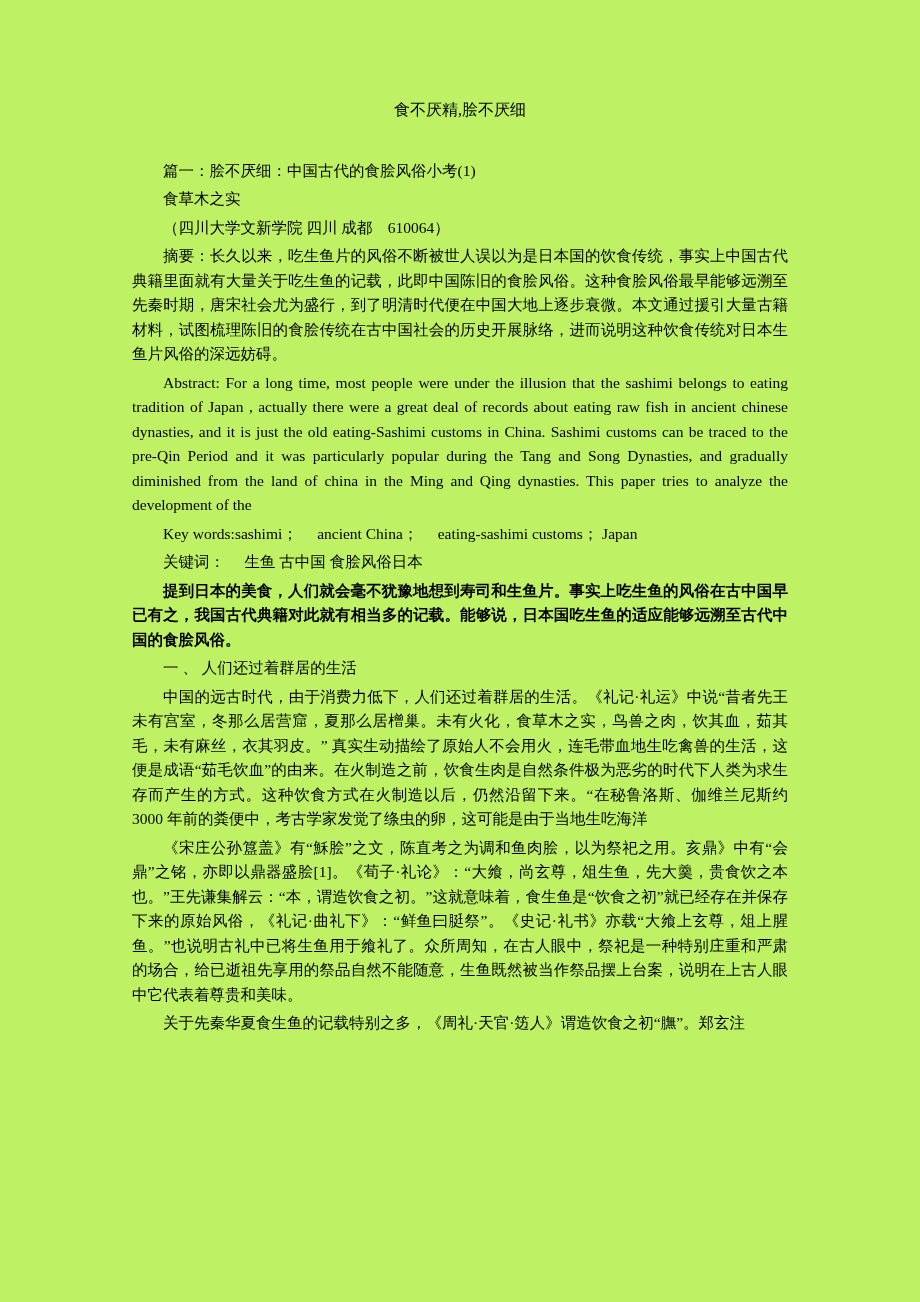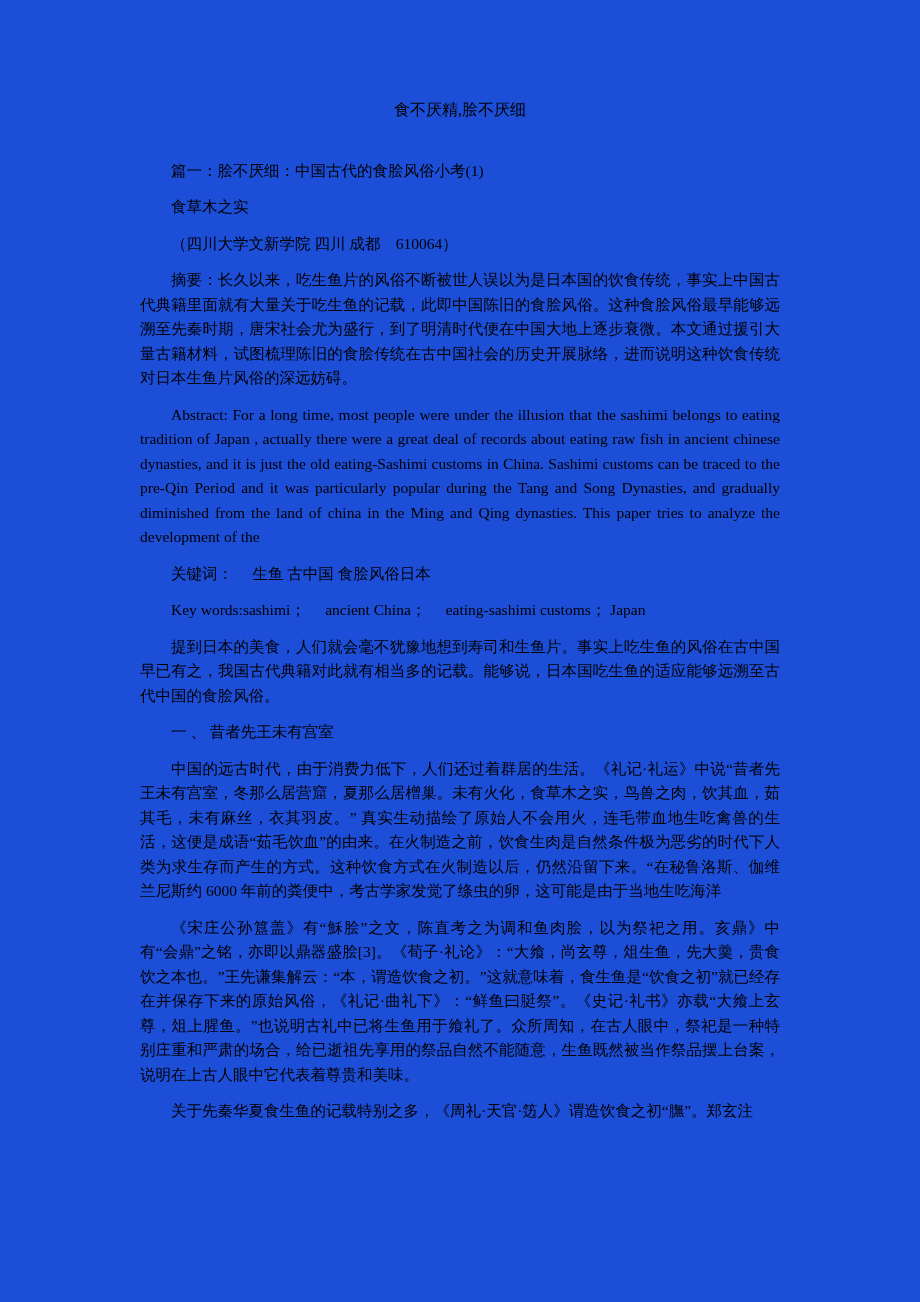--- a/index.html
+++ b/index.html
@@ -12,50 +12,50 @@
     height: 1302px;
     overflow: hidden;
     color: #000000;
     font-family: "Liberation Serif", "DejaVu Serif", serif;
   }
   .page {
     box-sizing: border-box;
     width: 920px;
     height: 1302px;
     padding: 98px 128px 0 128px;
-    background: #1d4ed8;
+    background: #bef264;
   }
   .doc-title {
     font-size: 16px;
     line-height: 24.5px;
     text-align: center;
     font-weight: normal;
     margin: 0 0 36px 0;
   }
   .para {
     font-size: 15.5px;
     line-height: 24.5px;
     text-align: justify;
     text-justify: inter-ideograph;
-    margin: 12px;
+    margin: 4px;
     word-break: break-word;
   }
 </style>
 </head>
 <body>
 
 <div class="page">
   <h1 class="doc-title">食不厌精,脍不厌细</h1>
   <div>
       <p class="para" style="text-indent: 2em;">篇一：脍不厌细：中国古代的食脍风俗小考(1)</p>
       <p class="para" style="text-indent: 2em;">食草木之实</p>
       <p class="para" style="text-indent: 2em; font-family: Liberation Serif, serif;">（四川大学文新学院 四川 成都　610064）</p>
       <p class="para" style="text-indent: 2em;">摘要：长久以来，吃生鱼片的风俗不断被世人误以为是日本国的饮食传统，事实上中国古代典籍里面就有大量关于吃生鱼的记载，此即中国陈旧的食脍风俗。这种食脍风俗最早能够远溯至先秦时期，唐宋社会尤为盛行，到了明清时代便在中国大地上逐步衰微。本文通过援引大量古籍材料，试图梳理陈旧的食脍传统在古中国社会的历史开展脉络，进而说明这种饮食传统对日本生鱼片风俗的深远妨碍。</p>
       <p class="para en" style="text-indent: 2em;">Abstract: For a long time, most people were under the illusion that the sashimi belongs to eating tradition of Japan , actually there were a great deal of records about eating raw fish in ancient chinese dynasties, and it is just the old eating-Sashimi customs in China. Sashimi customs can be traced to the pre-Qin Period and it was particularly popular during the Tang and Song Dynasties, and gradually diminished from the land of china in the Ming and Qing dynasties. This paper tries to analyze the development of the</p>
+      <p class="para en" style="text-indent: 2em;">Key words:sashimi；　 ancient China；　 eating-sashimi customs； Japan</p>
       <p class="para" style="text-indent: 2em;">关键词：　 生鱼 古中国 食脍风俗日本</p>
-      <p class="para en" style="text-indent: 2em;">Key words:sashimi；　 ancient China；　 eating-sashimi customs； Japan</p>
-      <p class="para" style="text-indent: 2em;">提到日本的美食，人们就会毫不犹豫地想到寿司和生鱼片。事实上吃生鱼的风俗在古中国早已有之，我国古代典籍对此就有相当多的记载。能够说，日本国吃生鱼的适应能够远溯至古代中国的食脍风俗。</p>
-      <p class="para" style="text-indent: 2em;">一 、 昔者先王未有宫室</p>
-      <p class="para" style="text-indent: 2em;">中国的远古时代，由于消费力低下，人们还过着群居的生活。《礼记·礼运》中说“昔者先王未有宫室，冬那么居营窟，夏那么居橧巢。未有火化，食草木之实，鸟兽之肉，饮其血，茹其毛，未有麻丝，衣其羽皮。” 真实生动描绘了原始人不会用火，连毛带血地生吃禽兽的生活，这便是成语“茹毛饮血”的由来。在火制造之前，饮食生肉是自然条件极为恶劣的时代下人类为求生存而产生的方式。这种饮食方式在火制造以后，仍然沿留下来。“在秘鲁洛斯、伽维兰尼斯约 6000 年前的粪便中，考古学家发觉了绦虫的卵，这可能是由于当地生吃海洋</p>
-      <p class="para" style="text-indent: 2em;">《宋庄公孙簋盖》有“穌脍”之文，陈直考之为调和鱼肉脍，以为祭祀之用。亥鼎》中有“会鼎”之铭，亦即以鼎器盛脍[3]。《荀子·礼论》：“大飨，尚玄尊，俎生鱼，先大羹，贵食饮之本也。”王先谦集解云：“本，谓造饮食之初。”这就意味着，食生鱼是“饮食之初”就已经存在并保存下来的原始风俗，《礼记·曲礼下》：“鲜鱼曰脡祭”。《史记·礼书》亦载“大飨上玄尊，俎上腥鱼。”也说明古礼中已将生鱼用于飨礼了。众所周知，在古人眼中，祭祀是一种特别庄重和严肃的场合，给已逝祖先享用的祭品自然不能随意，生鱼既然被当作祭品摆上台案，说明在上古人眼中它代表着尊贵和美味。</p>
+      <p class="para" style="text-indent: 2em; font-weight: bold;">提到日本的美食，人们就会毫不犹豫地想到寿司和生鱼片。事实上吃生鱼的风俗在古中国早已有之，我国古代典籍对此就有相当多的记载。能够说，日本国吃生鱼的适应能够远溯至古代中国的食脍风俗。</p>
+      <p class="para" style="text-indent: 2em;">一 、 人们还过着群居的生活</p>
+      <p class="para" style="text-indent: 2em;">中国的远古时代，由于消费力低下，人们还过着群居的生活。《礼记·礼运》中说“昔者先王未有宫室，冬那么居营窟，夏那么居橧巢。未有火化，食草木之实，鸟兽之肉，饮其血，茹其毛，未有麻丝，衣其羽皮。” 真实生动描绘了原始人不会用火，连毛带血地生吃禽兽的生活，这便是成语“茹毛饮血”的由来。在火制造之前，饮食生肉是自然条件极为恶劣的时代下人类为求生存而产生的方式。这种饮食方式在火制造以后，仍然沿留下来。“在秘鲁洛斯、伽维兰尼斯约 3000 年前的粪便中，考古学家发觉了绦虫的卵，这可能是由于当地生吃海洋</p>
+      <p class="para" style="text-indent: 2em;">《宋庄公孙簋盖》有“穌脍”之文，陈直考之为调和鱼肉脍，以为祭祀之用。亥鼎》中有“会鼎”之铭，亦即以鼎器盛脍[1]。《荀子·礼论》：“大飨，尚玄尊，俎生鱼，先大羹，贵食饮之本也。”王先谦集解云：“本，谓造饮食之初。”这就意味着，食生鱼是“饮食之初”就已经存在并保存下来的原始风俗，《礼记·曲礼下》：“鲜鱼曰脡祭”。《史记·礼书》亦载“大飨上玄尊，俎上腥鱼。”也说明古礼中已将生鱼用于飨礼了。众所周知，在古人眼中，祭祀是一种特别庄重和严肃的场合，给已逝祖先享用的祭品自然不能随意，生鱼既然被当作祭品摆上台案，说明在上古人眼中它代表着尊贵和美味。</p>
       <p class="para" style="text-indent: 2em;">关于先秦华夏食生鱼的记载特别之多，《周礼·天官·笾人》谓造饮食之初“膴”。郑玄注</p>
     </div>
 </div>
 
 </body></html>

